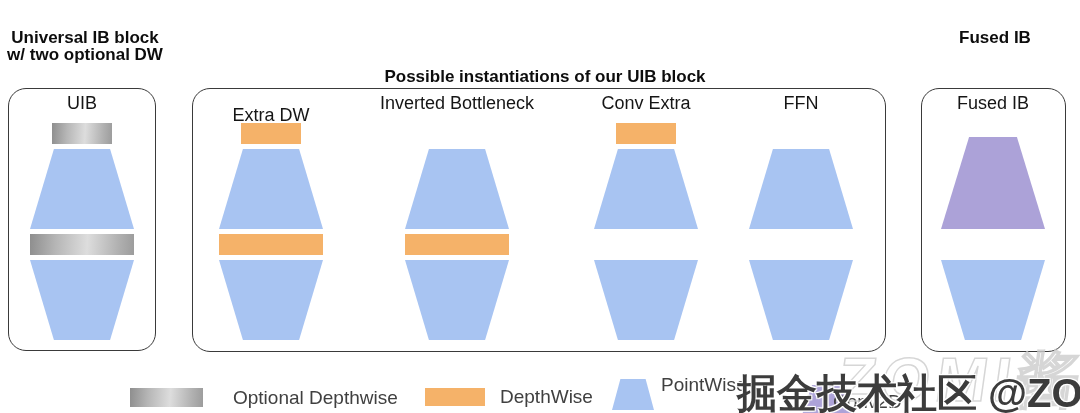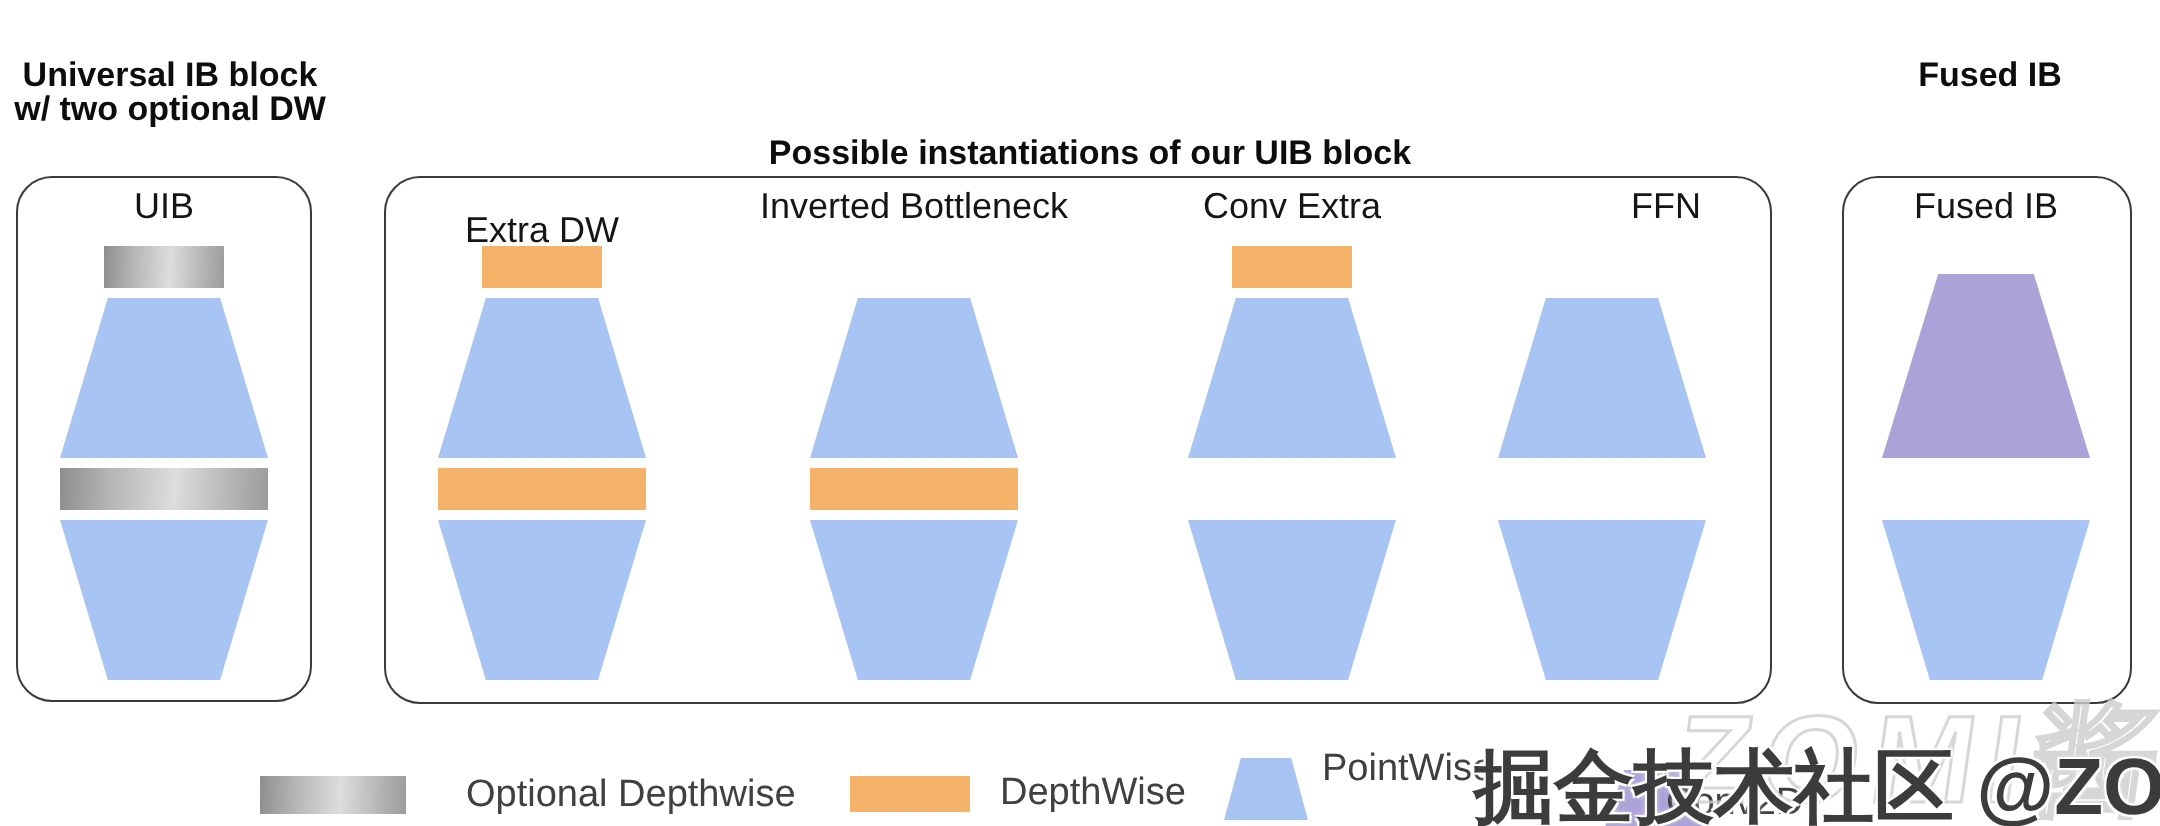--- a/index.html
+++ b/index.html
@@ -19,21 +19,21 @@
   .box-uib   { left:8px;   top:88px; width:148px; height:263px; }
   .box-mid   { left:192px; top:88px; width:694px; height:264px; }
   .box-fused { left:921px; top:88px; width:145px; height:264px; }
 
   
   .block-label { position:absolute; top:93px; font-size:18px; line-height:20px; color:#151515; transform:translateX(-50%); white-space:nowrap; }
   .lbl-uib   { left:82px; }
   .lbl-xdw   { left:271px;margin-top:12px; }
   .lbl-ib    { left:457px; }
   .lbl-cn    { left:646px; }
-  .lbl-ffn   { left:801px;margin-left:32px; }
+  .lbl-ffn   { left:801px; }
   .lbl-fib   { left:993px; }
 
   
   .col { position:absolute; top:120px; width:104px; display:flex; flex-direction:column; align-items:center; }
   .col-uib { left:30px; }
   .col-xdw { left:219px; }
   .col-ib  { left:405px; }
   .col-cn  { left:594px; }
   .col-ffn { left:749px; }
   .col-fib { left:941px; }

